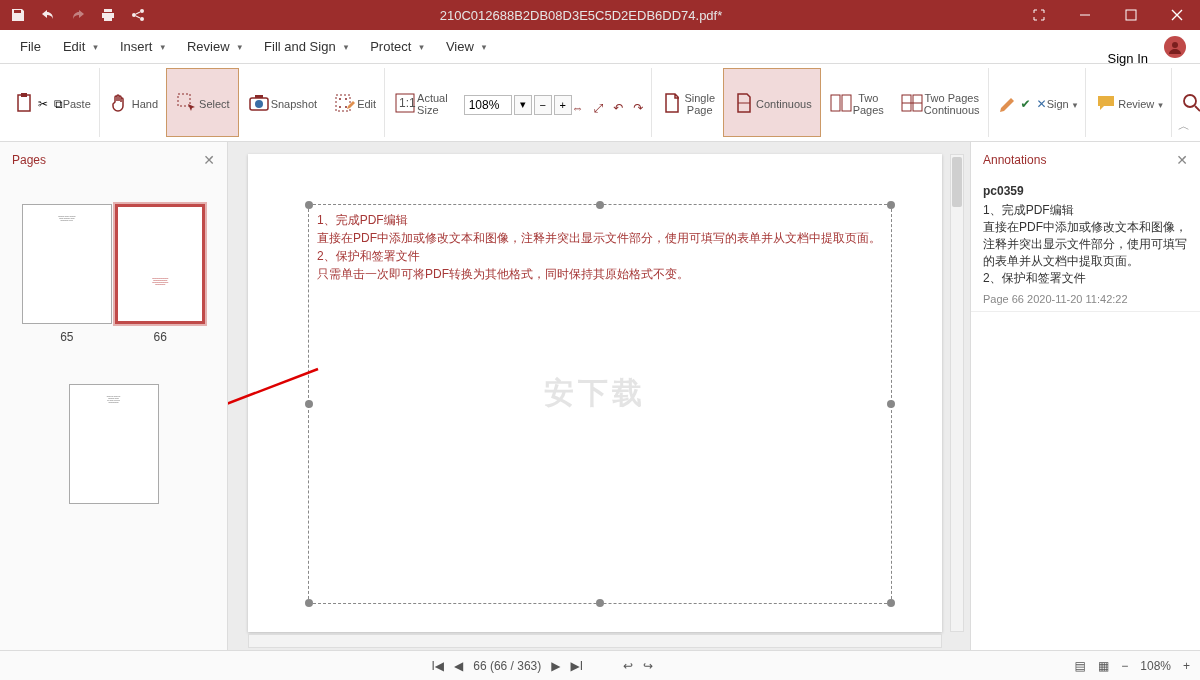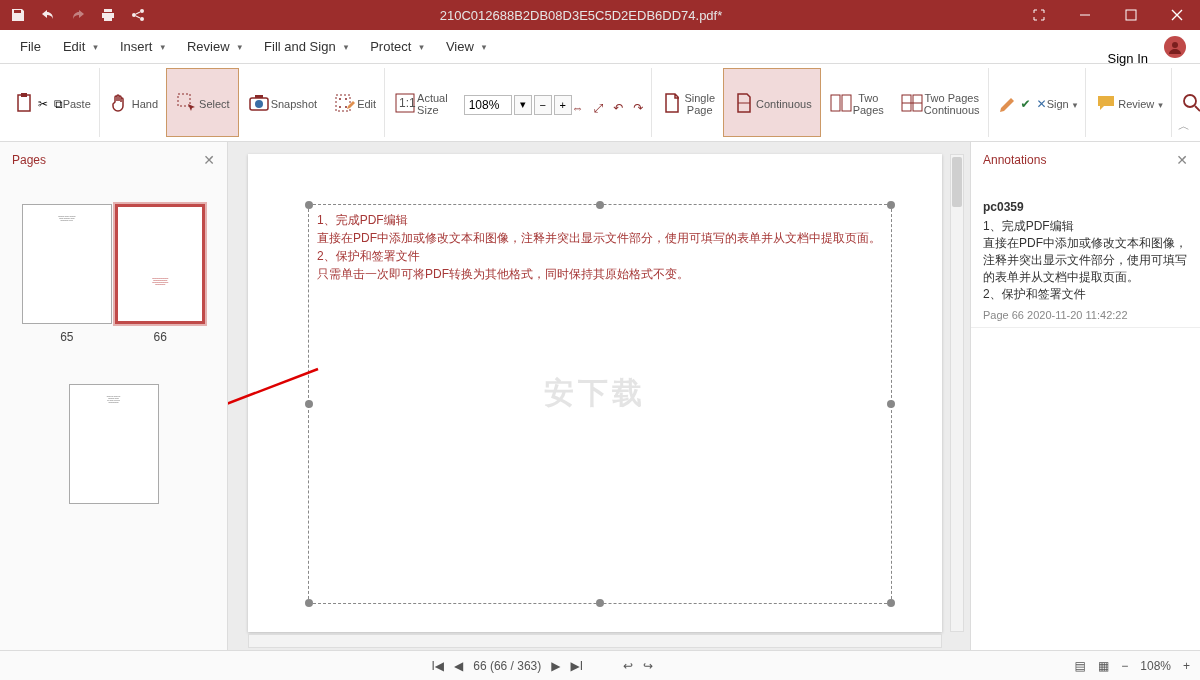--- a/index.html
+++ b/index.html
@@ -40,21 +40,21 @@
 .canvas { flex: 1; position: relative; overflow: hidden; }
 .page { position: absolute; left: 20px; top: 12px; right: 28px; bottom: 18px; background: #fff; box-shadow: 0 1px 3px rgba(0,0,0,0.2); }
 .vscroll { position: absolute; right: 6px; top: 12px; width: 14px; bottom: 18px; background: #f3f3f3; border: 1px solid #ddd; }
 .vscroll .thumbv { position: absolute; left: 1px; right: 1px; top: 2px; height: 50px; background: #cfcfcf; border-radius: 2px; }
 .hscroll { position: absolute; left: 20px; right: 28px; bottom: 2px; height: 14px; background: #f3f3f3; border: 1px solid #ddd; }
 .textbox { position: absolute; left: 60px; top: 50px; right: 50px; height: 400px; border: 1px dashed #888; }
 .handle { position: absolute; width: 8px; height: 8px; background: #888; border-radius: 50%; }
 .textbox .content { padding: 6px 8px; font-size: 15px; line-height: 1.5; color: #a63837; font-family: "SimSun", serif; }
 .watermark { position: absolute; left: 50%; top: 50%; transform: translate(-50%,-50%); font-size: 30px; color: rgba(120,120,120,0.2); font-weight: bold; letter-spacing: 4px; pointer-events: none; }
 .arrow-svg { position: absolute; left: -110px; top: 200px; width: 200px; height: 100px; pointer-events: none; }
-.annot { width: 230px; border-left: 1px solid #dcdcdc; background: #fff; display: flex; flex-direction: column; gap: 16px; }
+.annot { width: 230px; border-left: 1px solid #dcdcdc; background: #fff; display: flex; flex-direction: column; }
 .annot .hdr { display: flex; align-items: center; padding: 10px 12px; color: #9c2d2c; font-size: 15px; }
 .annot .hdr .x { margin-left: auto; color: #888; font-size: 14px; }
 .annot .item { padding: 6px 12px; font-size: 12px; color: #333; border-bottom: 1px solid #eee; }
 .annot .item .auth { font-weight: bold; margin-bottom: 4px; }
 .annot .item .meta { color: #888; font-size: 11px; margin-top: 6px; }
 .statusbar { height: 30px; border-top: 1px solid #dcdcdc; display: flex; align-items: center; background: #fafafa; padding: 0 10px; font-size: 12px; color: #555; }
 .statusbar .nav { flex: 1; display: flex; justify-content: center; align-items: center; gap: 10px; }
 .statusbar .right { display: flex; align-items: center; gap: 12px; }
 .caret::after { content: "▾"; font-size: 9px; margin-left: 4px; color: #666; }
 svg { display: block; }

